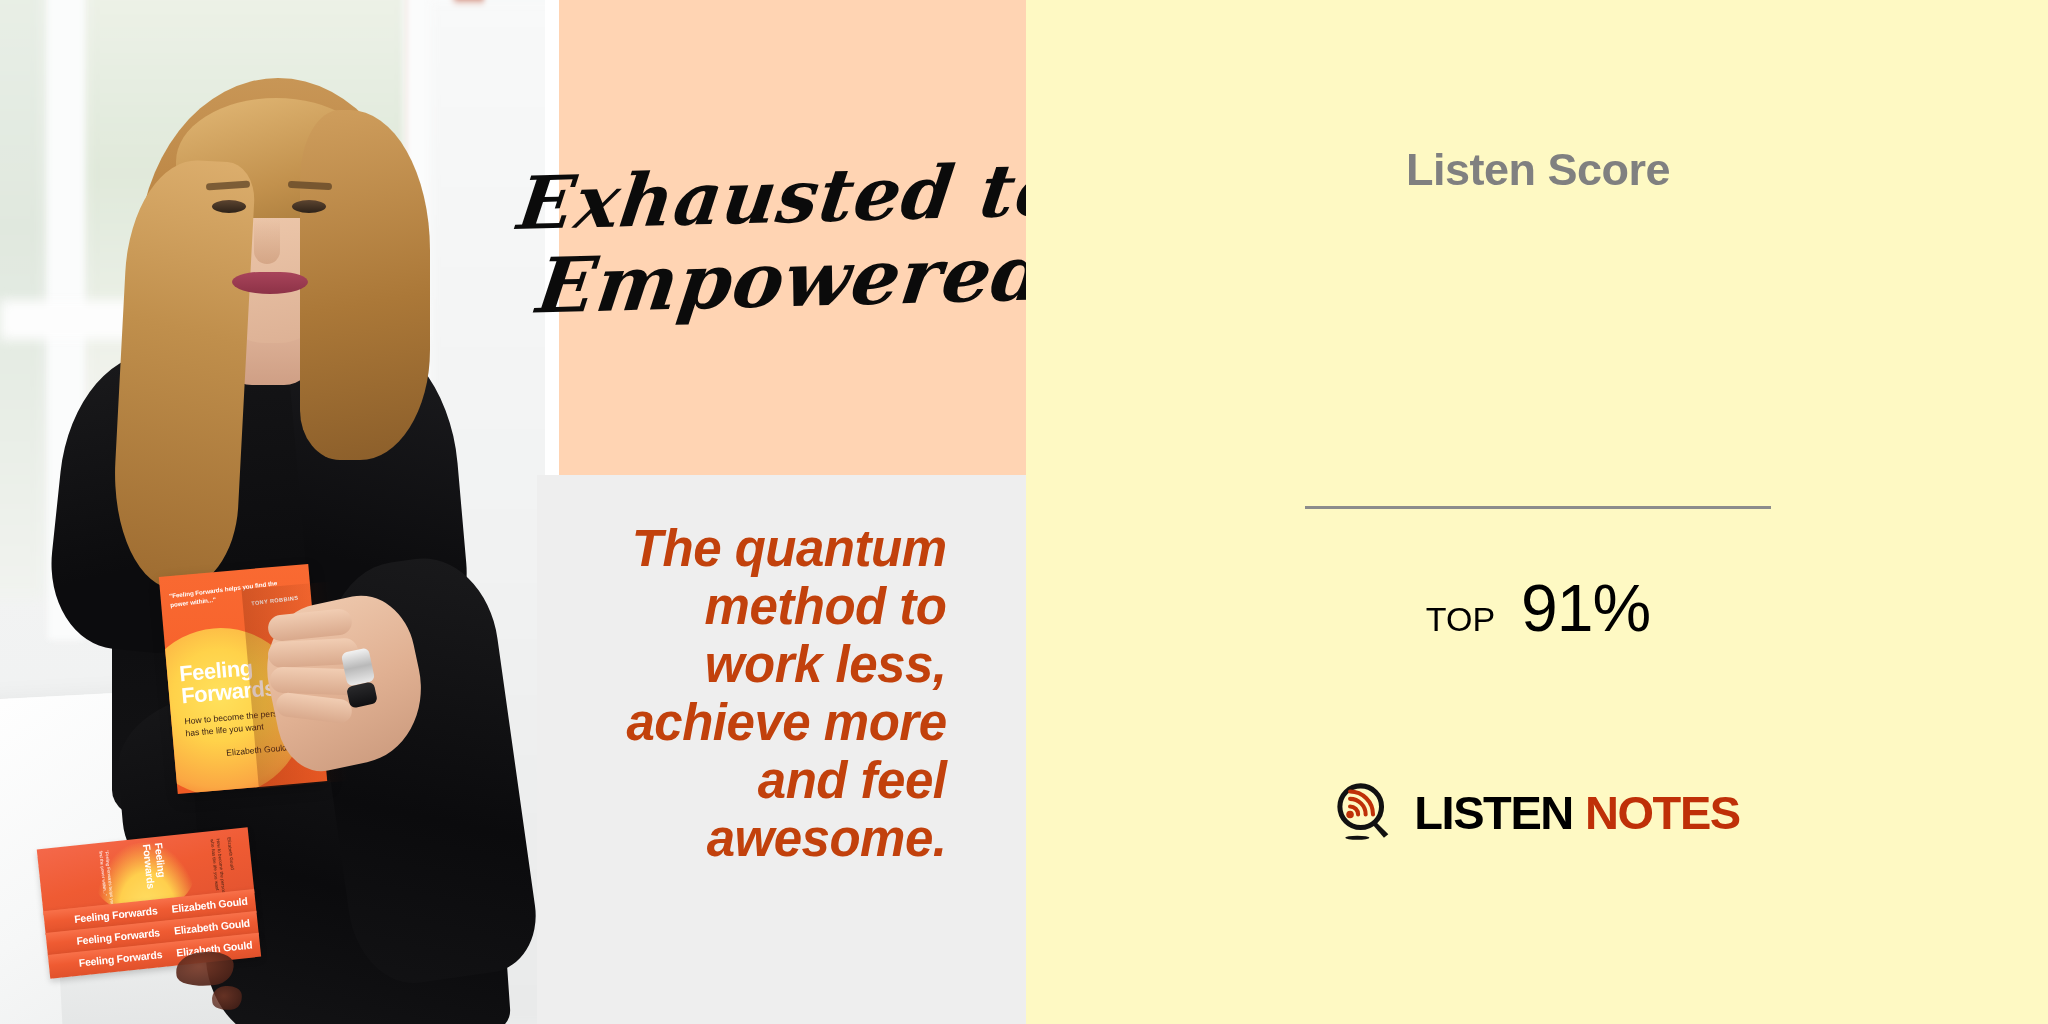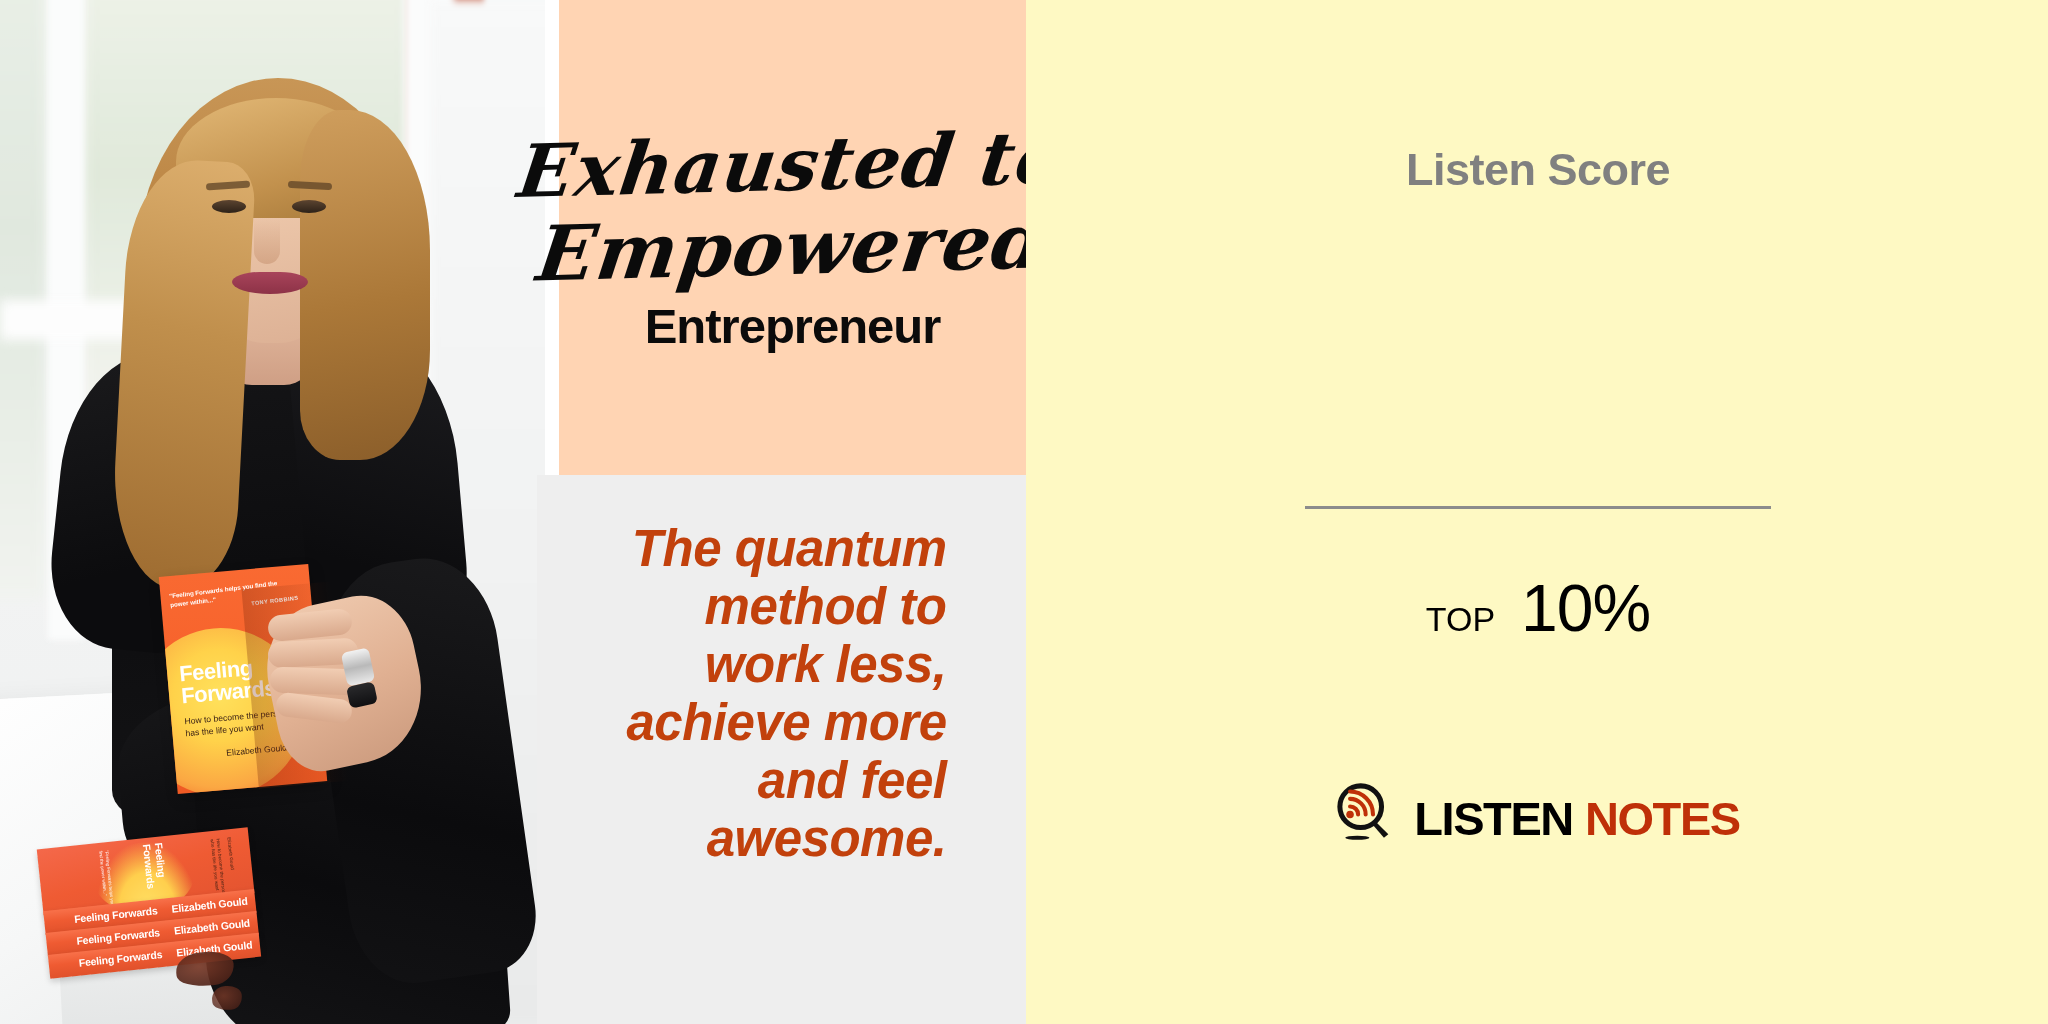--- a/index.html
+++ b/index.html
@@ -510,21 +510,21 @@
     font-weight: 400;
     letter-spacing: -1px;
   }
 
   
   .ln-logo {
     position: absolute;
     left: 0; top: 782px;
     width: 466px;
     display: flex;
-    align-items: flex-end;
+    align-items: center;
     justify-content: center;
     gap: 16px;
   }
   .ln-mark { width: 62px; height: 62px; flex: 0 0 auto; }
   .ln-word {
     font-size: 47px;
     font-weight: 700;
     letter-spacing: -1.4px;
     line-height: 50px;
     white-space: nowrap;
@@ -615,39 +615,38 @@
         </div>
       </div>
 
       <div class="plinth-chip"></div>
       <div class="plinth-chip c2"></div>
     </div>
 
     <div class="title-band">
       <div class="script-line l1">Exhausted to</div>
       <div class="script-line l2">Empowered</div>
-      <div class="entrepreneur">Entrepreneur</div>
     </div>
 
     <div class="tagline-band">
       <div class="tagline">The quantum method to work less, achieve more and feel awesome.</div>
     </div>
   </div>
 
   <div class="score-panel">
     <div class="score-inner">
 
       <div class="listen-score-label">Listen Score</div>
 
 
       <div class="score-divider"></div>
 
       <div class="top-row">
         <span class="top-label">TOP</span>
-        <span class="top-pct">10%</span>
+        <span class="top-pct">91%</span>
       </div>
 
       <div class="ln-logo">
         <span class="ln-mark">
           <svg viewBox="0 0 64 64" width="62" height="62" aria-hidden="true">
 
             <path d="M40.5 40.5 L54 54 L49.5 57.5 L37.5 43.5 Z" fill="#111111"></path>
 
             <circle cx="25.5" cy="25.5" r="21.5" fill="none" stroke="#111111" stroke-width="5.2"></circle>
 

